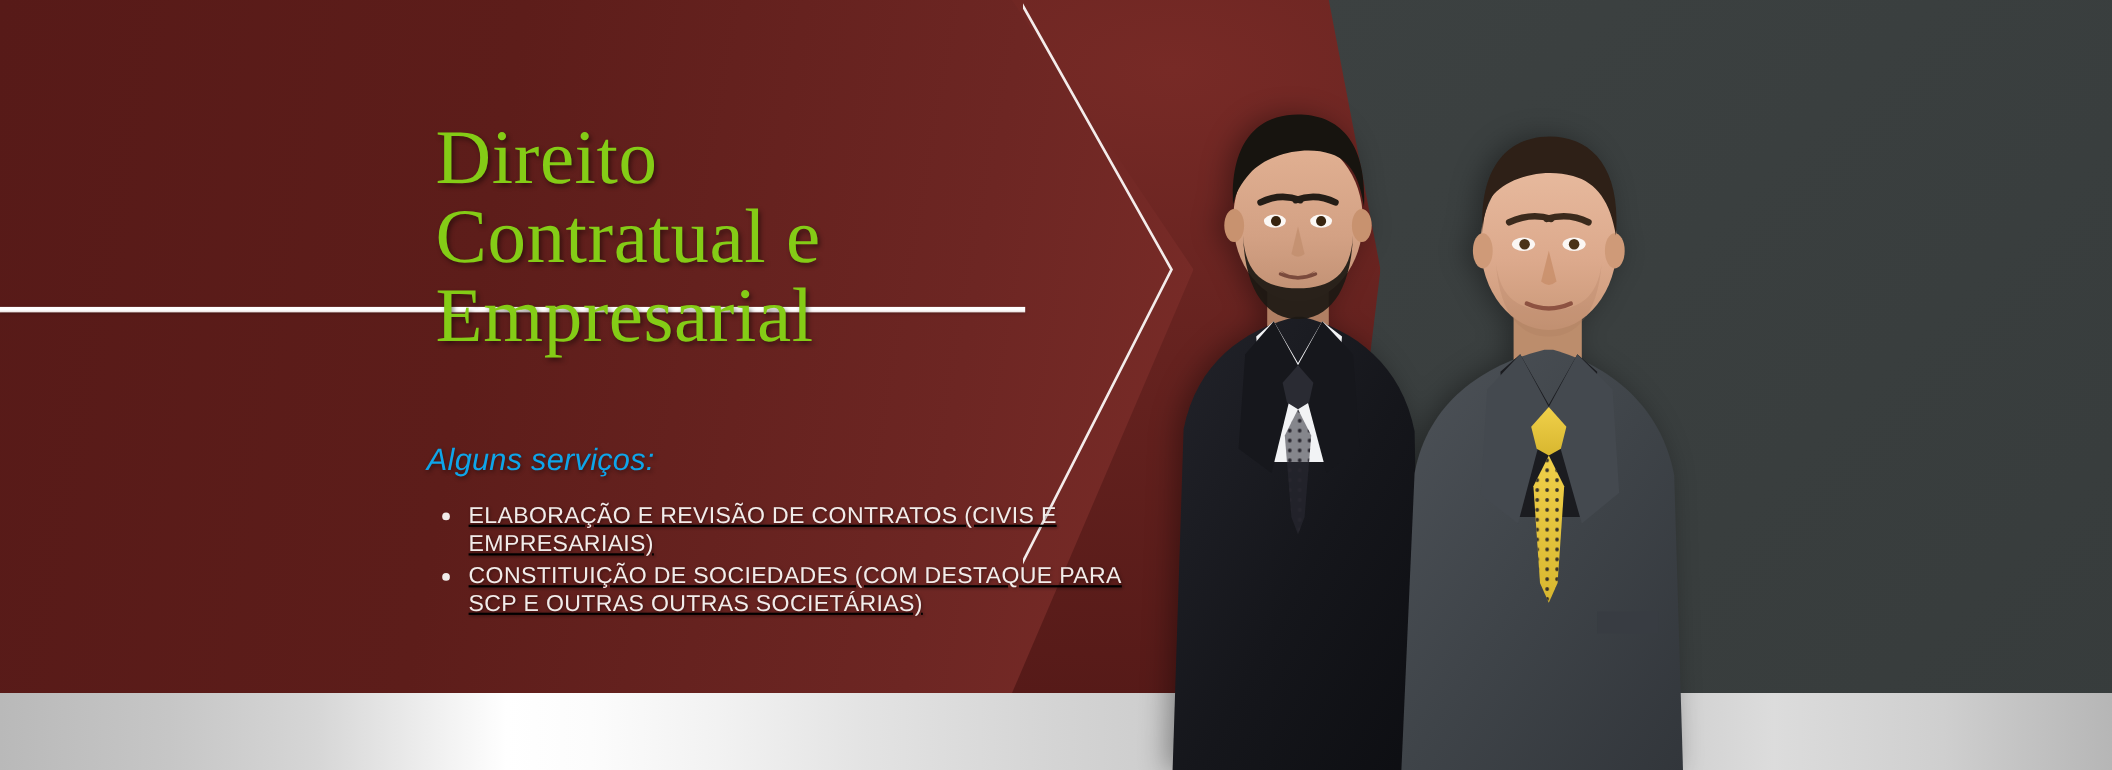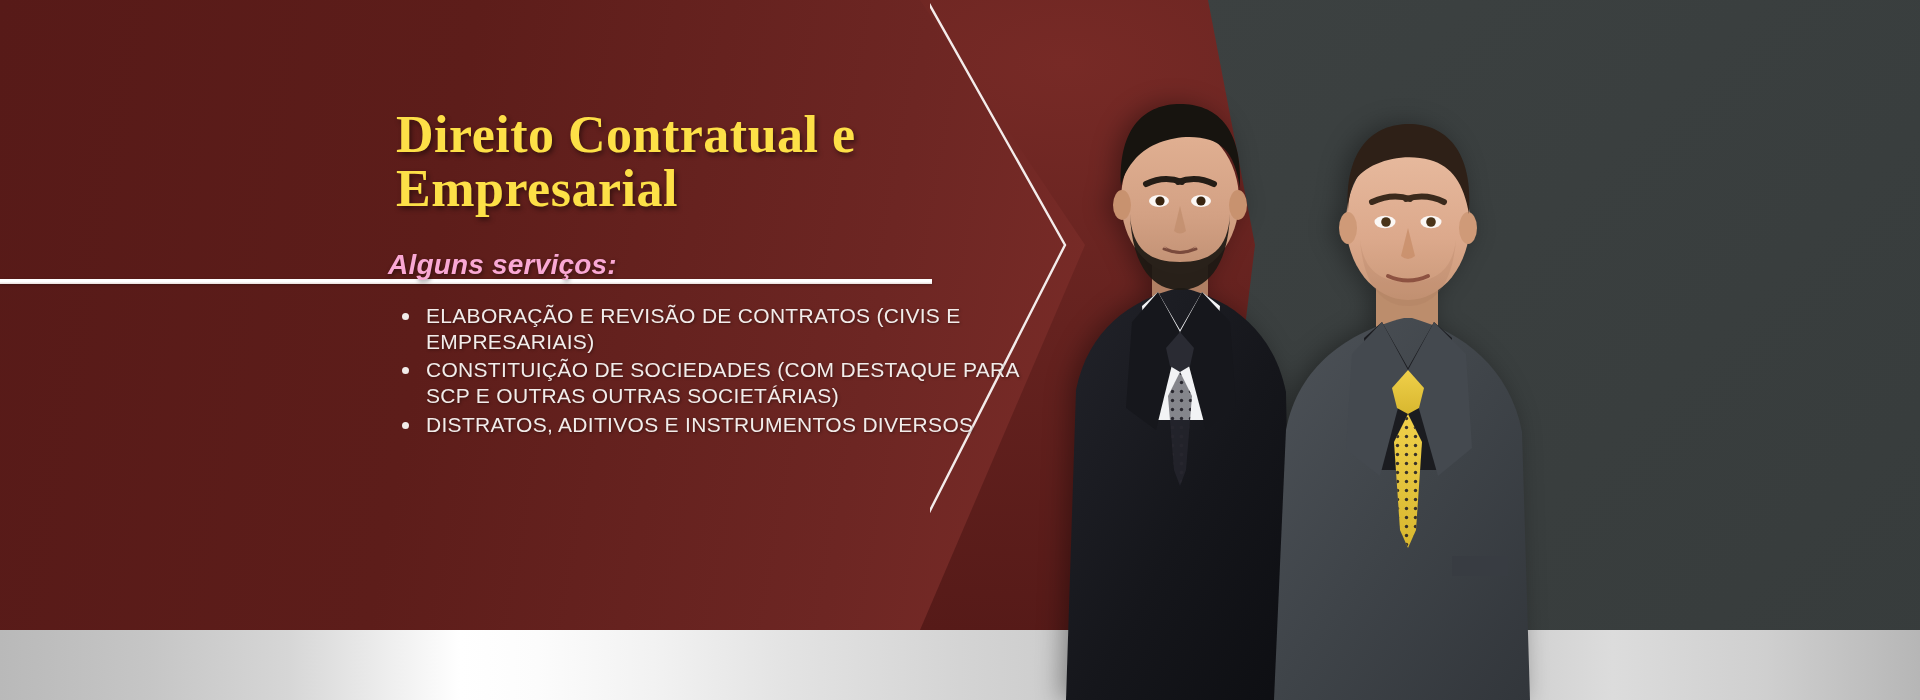--- a/index.html
+++ b/index.html
@@ -56,42 +56,43 @@
 
   
   .content{
     position:absolute;
     left:396px; top:108px;
     width:720px;
     z-index:5;
   }
   .title{
     font-family:"Liberation Serif",serif;
-    font-weight:700;
-    font-size:52px;
+    font-weight:400;
+    font-size:70px;
     line-height:1.03;
-    color:#fde047;
+    color:#84cc16;
     letter-spacing:.5px;
     margin:0;
     text-shadow:2px 3px 5px rgba(0,0,0,.45);
     max-width:500px;
   }
   .subtitle{
-    margin:34px 0 0 -8px;
+    margin:78px 0 0 -8px;
     font-size:28px;
-    font-weight:700;
+    font-weight:400;
     font-style:italic;
-    color:#f9a8d4;
+    color:#0ea5e9;
     letter-spacing:.2px;
     text-shadow:1px 2px 4px rgba(0,0,0,.45);
   }
   ul.services{
     list-style:none;
     margin:22px 0 0 0;
     padding:0;
+    text-decoration:underline;
   }
   ul.services li{
     position:relative;
     padding-left:30px;
     margin-bottom:3px;
     font-size:21px;
     line-height:1.22;
     font-weight:400;
     color:#f2ecea;
     letter-spacing:.3px;
@@ -148,21 +149,20 @@
   </div>
 
   <div class="rule"></div>
 
   <div class="content">
     <h1 class="title">Direito Contratual e Empresarial</h1>
     <div class="subtitle">Alguns serviços:</div>
     <ul class="services">
       <li>ELABORAÇÃO E REVISÃO DE CONTRATOS (CIVIS E EMPRESARIAIS)</li>
       <li>CONSTITUIÇÃO DE SOCIEDADES (COM DESTAQUE PARA SCP E OUTRAS OUTRAS SOCIETÁRIAS)</li>
-      <li>DISTRATOS, ADITIVOS E INSTRUMENTOS DIVERSOS</li>
     </ul>
   </div>
 
   <div class="silver"></div>
 
   <div class="photo-group">
     <svg viewBox="0 0 560 700" preserveAspectRatio="xMidYMax meet">
       <defs>
         <linearGradient id="suitDark" x1="0" y1="0" x2="1" y2="1">
           <stop offset="0%" stop-color="#22232a"></stop>

